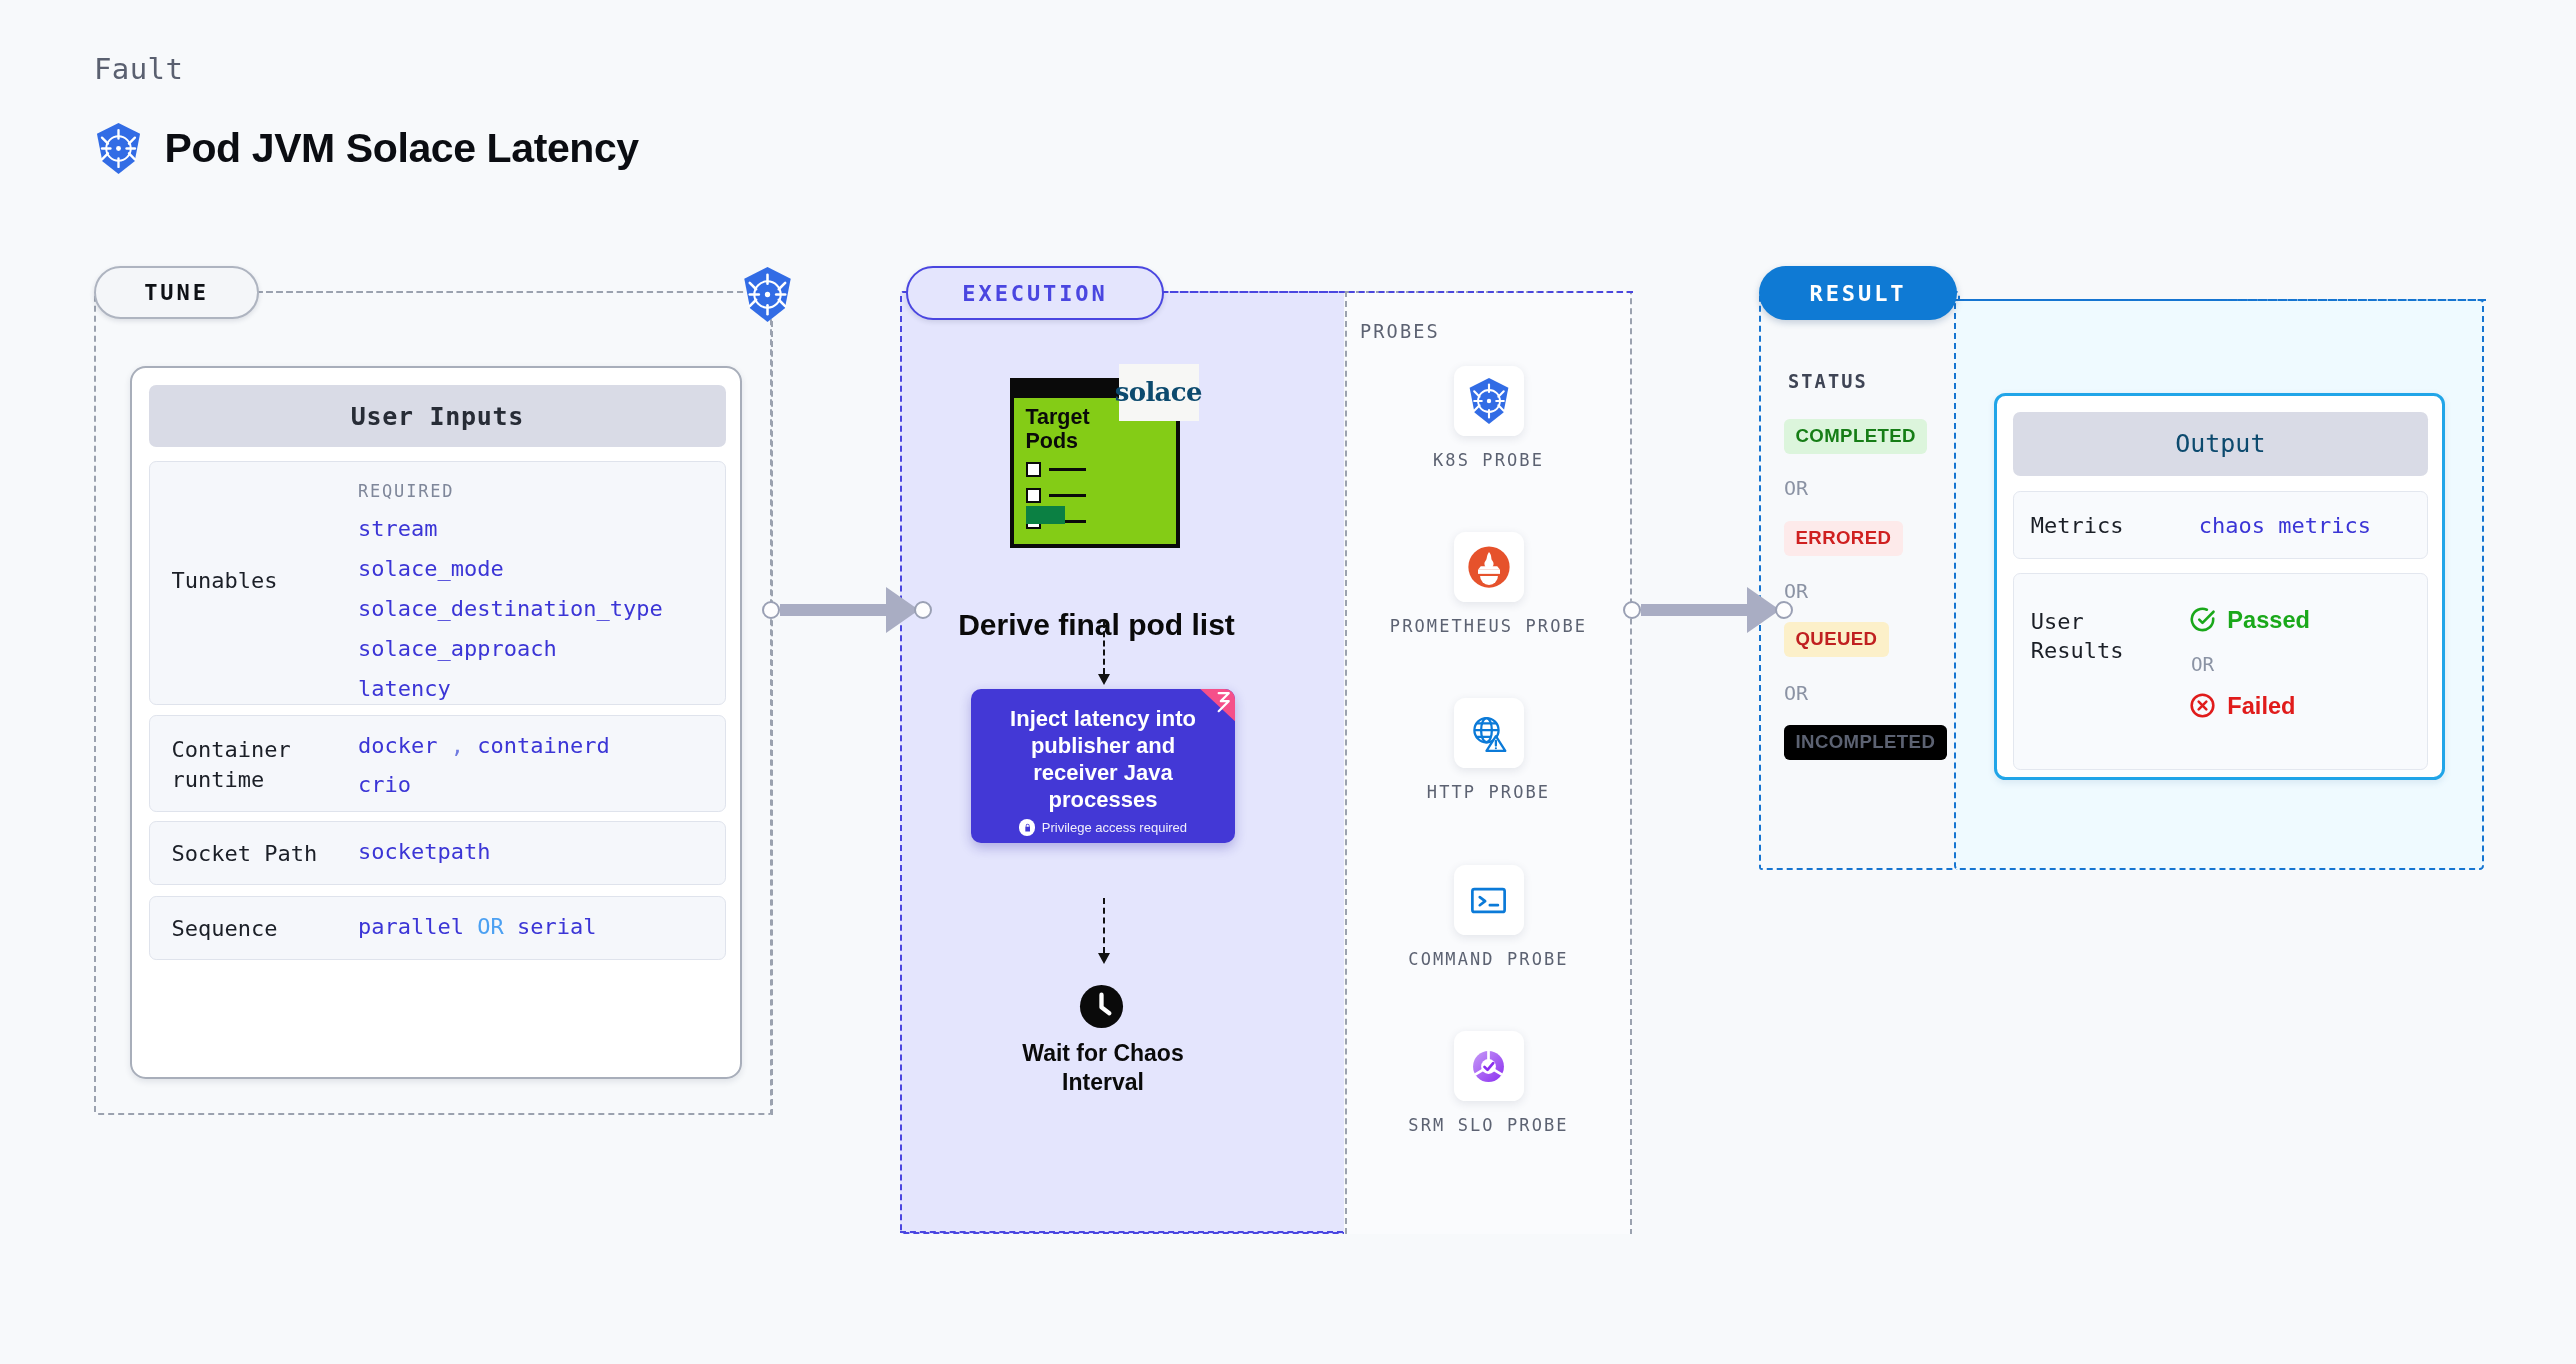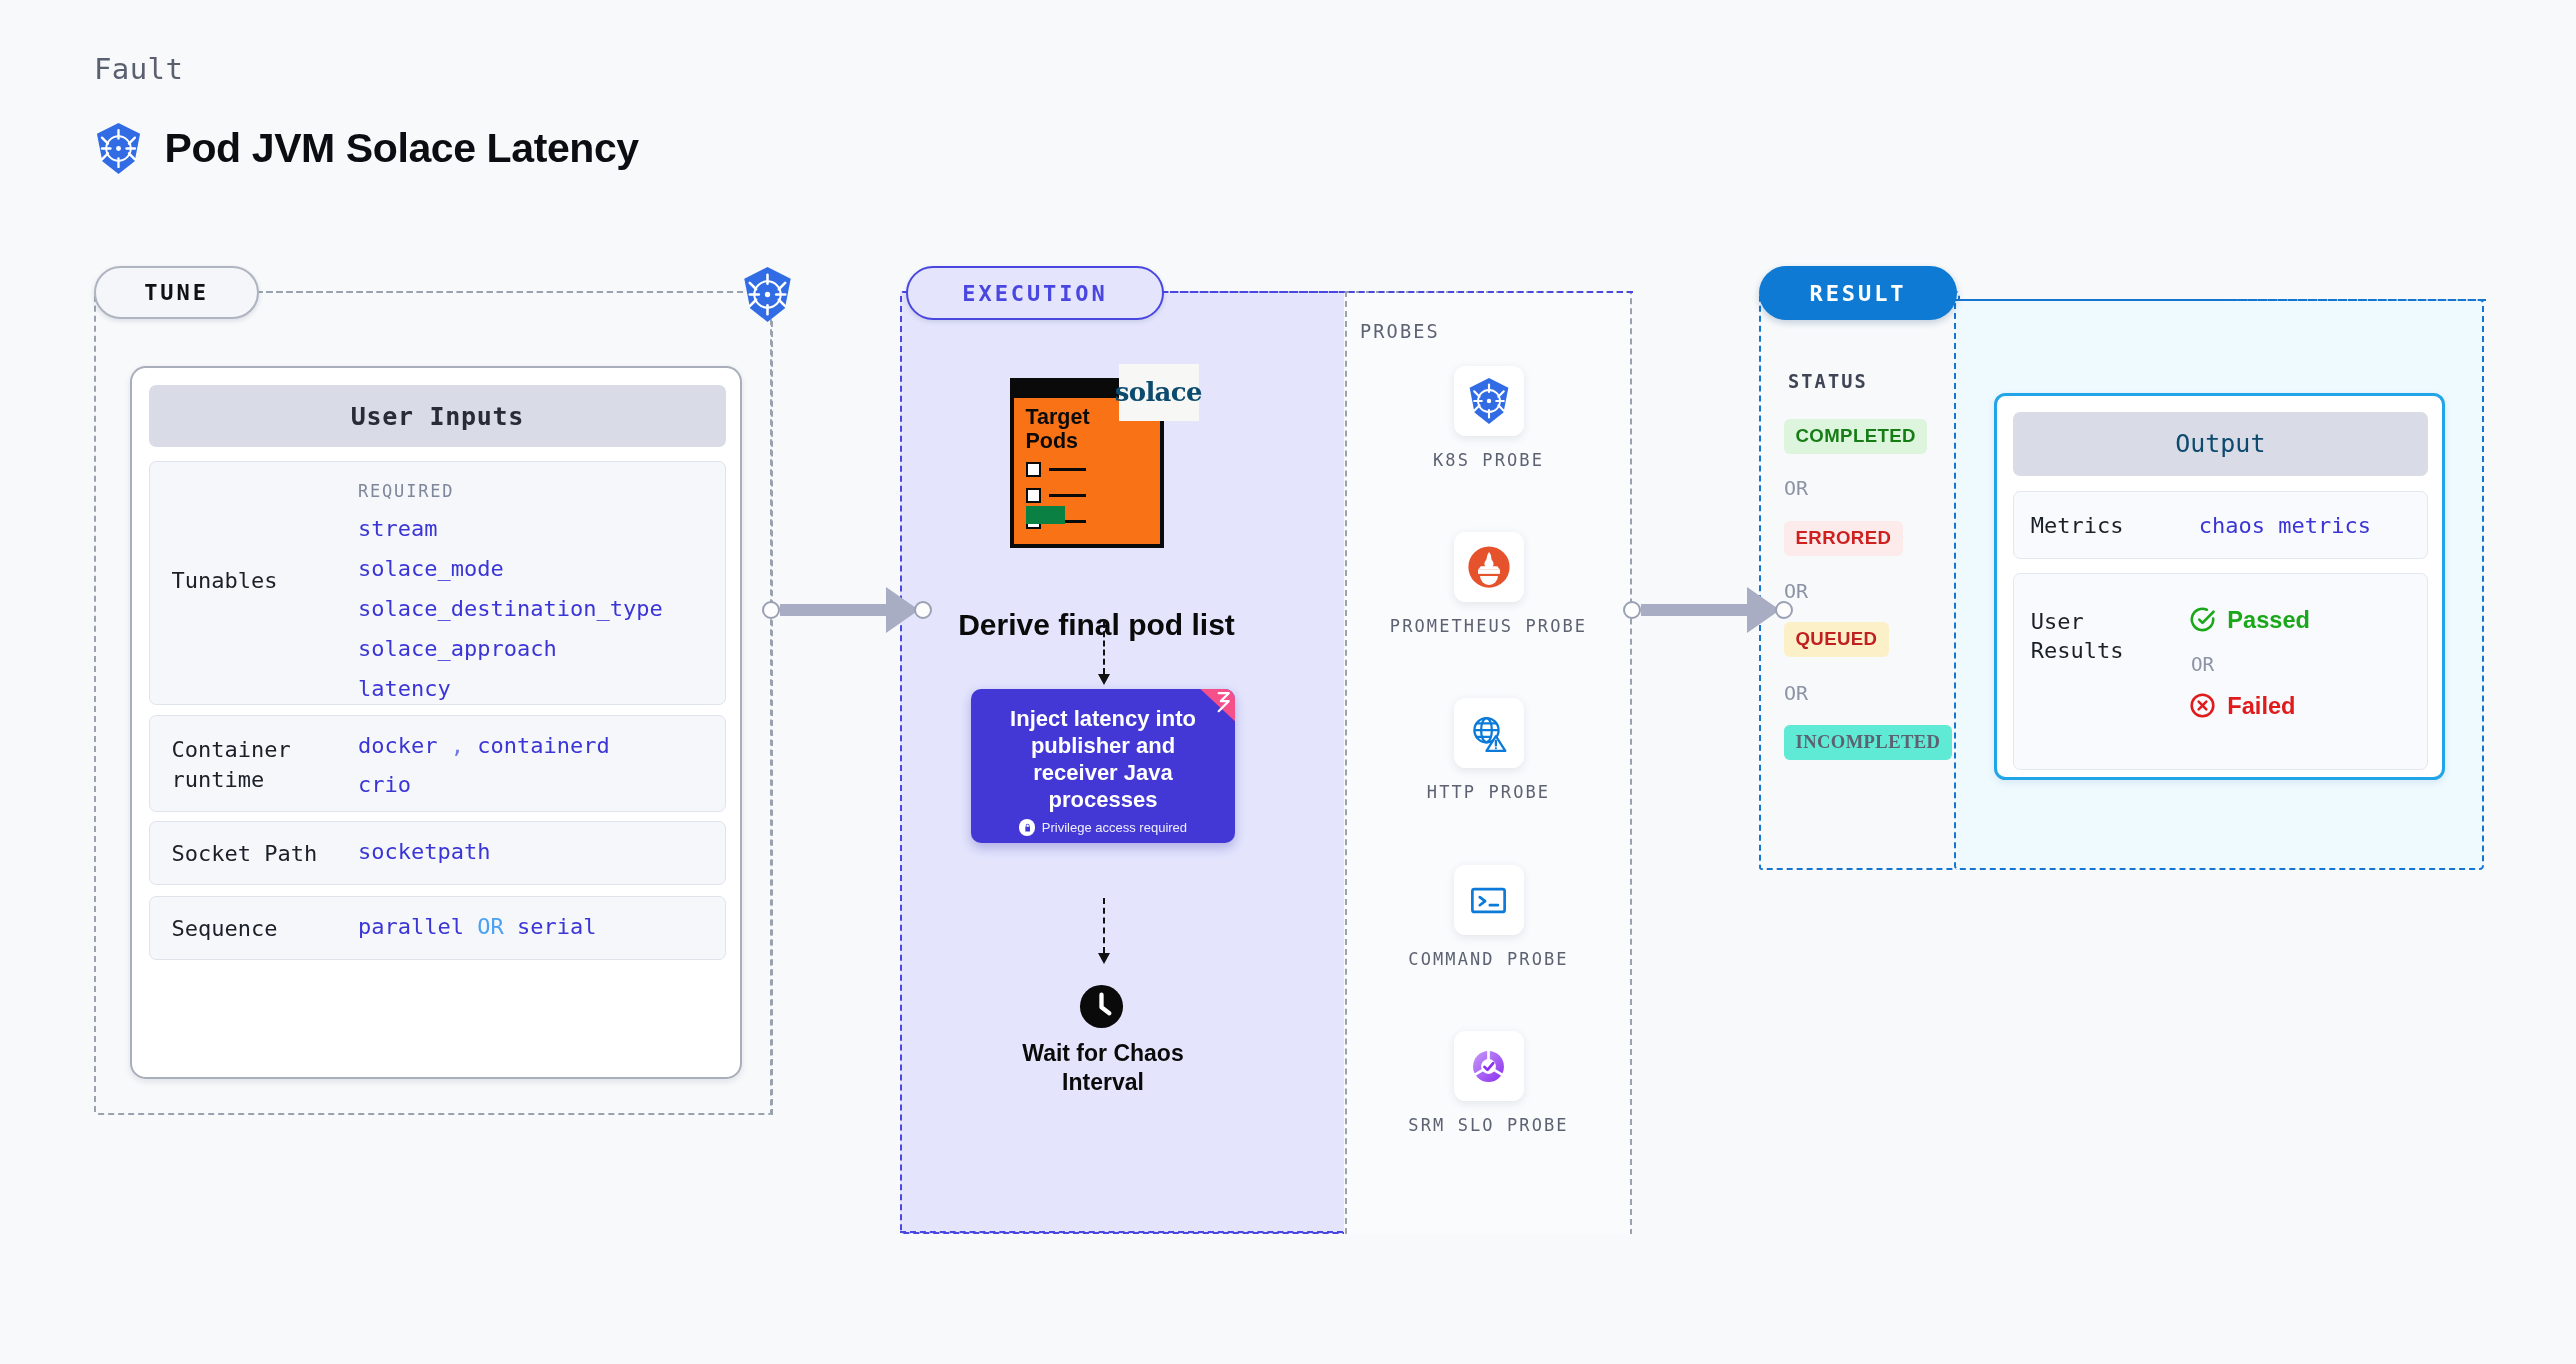--- a/index.html
+++ b/index.html
@@ -115,22 +115,22 @@
     font-size: 17px; color: #7f879a; letter-spacing: 1.8px;
   }
   .tunables-list > div { margin-bottom: 15px; }
   .tunables-list > div:last-child { margin-bottom: 0; }
   .sep { color: #6f7ae0; }
   .or-kw { color: #4ba0f2; }
 
   
   .doc-wrap { position: absolute; left: 1010px; top: 378px; width: 172px; height: 172px; }
   .doc {
-    position: absolute; left: 0; top: 0; width: 154px; height: 170px;
-    background: #f97316; border: 4.3px solid #0a0a0a;
+    position: absolute; left: 0; top: 0; width: 170px; height: 170px;
+    background: #84cc16; border: 4.3px solid #0a0a0a;
   }
   .doc-bar { position: absolute; left: 0; top: 0; width: 100%; height: 15.8px; background: #0a0a0a; }
   .doc-title {
     position: absolute; left: 11.5px; top: 24px;
     font-family: "Liberation Sans", sans-serif; font-weight: 700;
     font-size: 21.5px; line-height: 23.6px; color: #0a0a0a;
   }
   .doc-line { position: absolute; display: flex; align-items: center; gap: 8.6px; }
   .doc-box { width: 15px; height: 15px; border: 2.9px solid #0a0a0a; background: #fff; }
   .doc-rule { width: 37px; height: 2.9px; background: #0a0a0a; }
@@ -521,21 +521,21 @@
     <div class="probe-label">SRM SLO PROBE</div>
   </div>
 
   <div class="status-title">STATUS</div>
   <div class="badge" style="top:419px; background:#dcf5dc; color:#167d16;">COMPLETED</div>
   <div class="or-txt" style="top:476px;">OR</div>
   <div class="badge" style="top:521px; background:#fdeaea; color:#cf2020;">ERRORED</div>
   <div class="or-txt" style="top:579px;">OR</div>
   <div class="badge" style="top:622px; background:#fcf0c9; color:#c02020;">QUEUED</div>
   <div class="or-txt" style="top:681px;">OR</div>
-  <div class="badge" style="top:725px; background:#5eead4; color:#5c6272;font-family:Liberation Serif, serif;">INCOMPLETED</div>
+  <div class="badge" style="top:725px; background:#000000; color:#5c6272;">INCOMPLETED</div>
 
   <div class="out-card">
     <div class="out-header">Output</div>
 
     <div class="out-sub out-metrics">
       <div class="out-label" style="top:18.6px;">Metrics</div>
       <div class="out-label mono-blue" style="left:185px; top:18.6px; color:#3b35d6;">chaos metrics</div>
     </div>
 
     <div class="out-sub out-probes">

